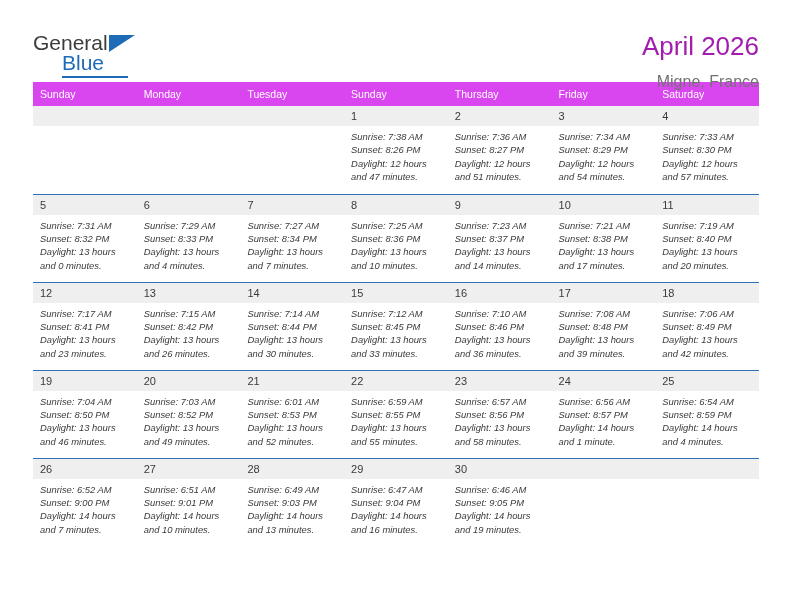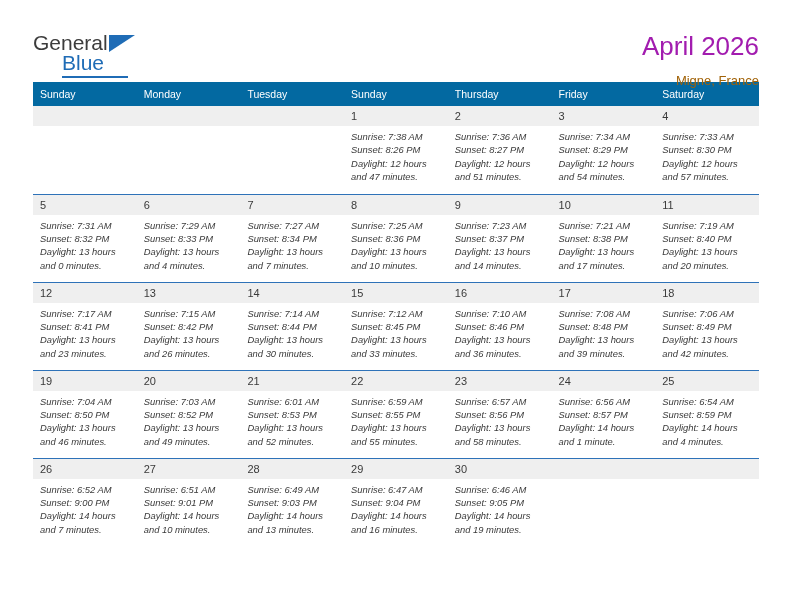--- a/index.html
+++ b/index.html
@@ -69,35 +69,35 @@
   }
 
   .title-block { text-align: right; }
   .cal-title {
     font-size: 26px;
     color: #a21caf;
     font-weight: normal;
     line-height: 1.1;
   }
   .cal-subtitle {
-    font-size: 13px;
-    color: #a16207;
+    font-size: 16px;
+    color: #737373;
     margin-top: 12px;
   }
 
   
   .calendar {
     width: 726px;
     border-collapse: collapse;
     table-layout: fixed;
     margin-top: 10px;
   }
 
   .calendar thead th {
-    background: #0369a1;
+    background: #d946ef;
     color: #ffffff;
     font-size: 10.5px;
     font-weight: normal;
     text-align: left;
     padding: 6px 0 6px 7px;
     height: 21px;
   }
 
   .calendar tbody td {
     vertical-align: top;

